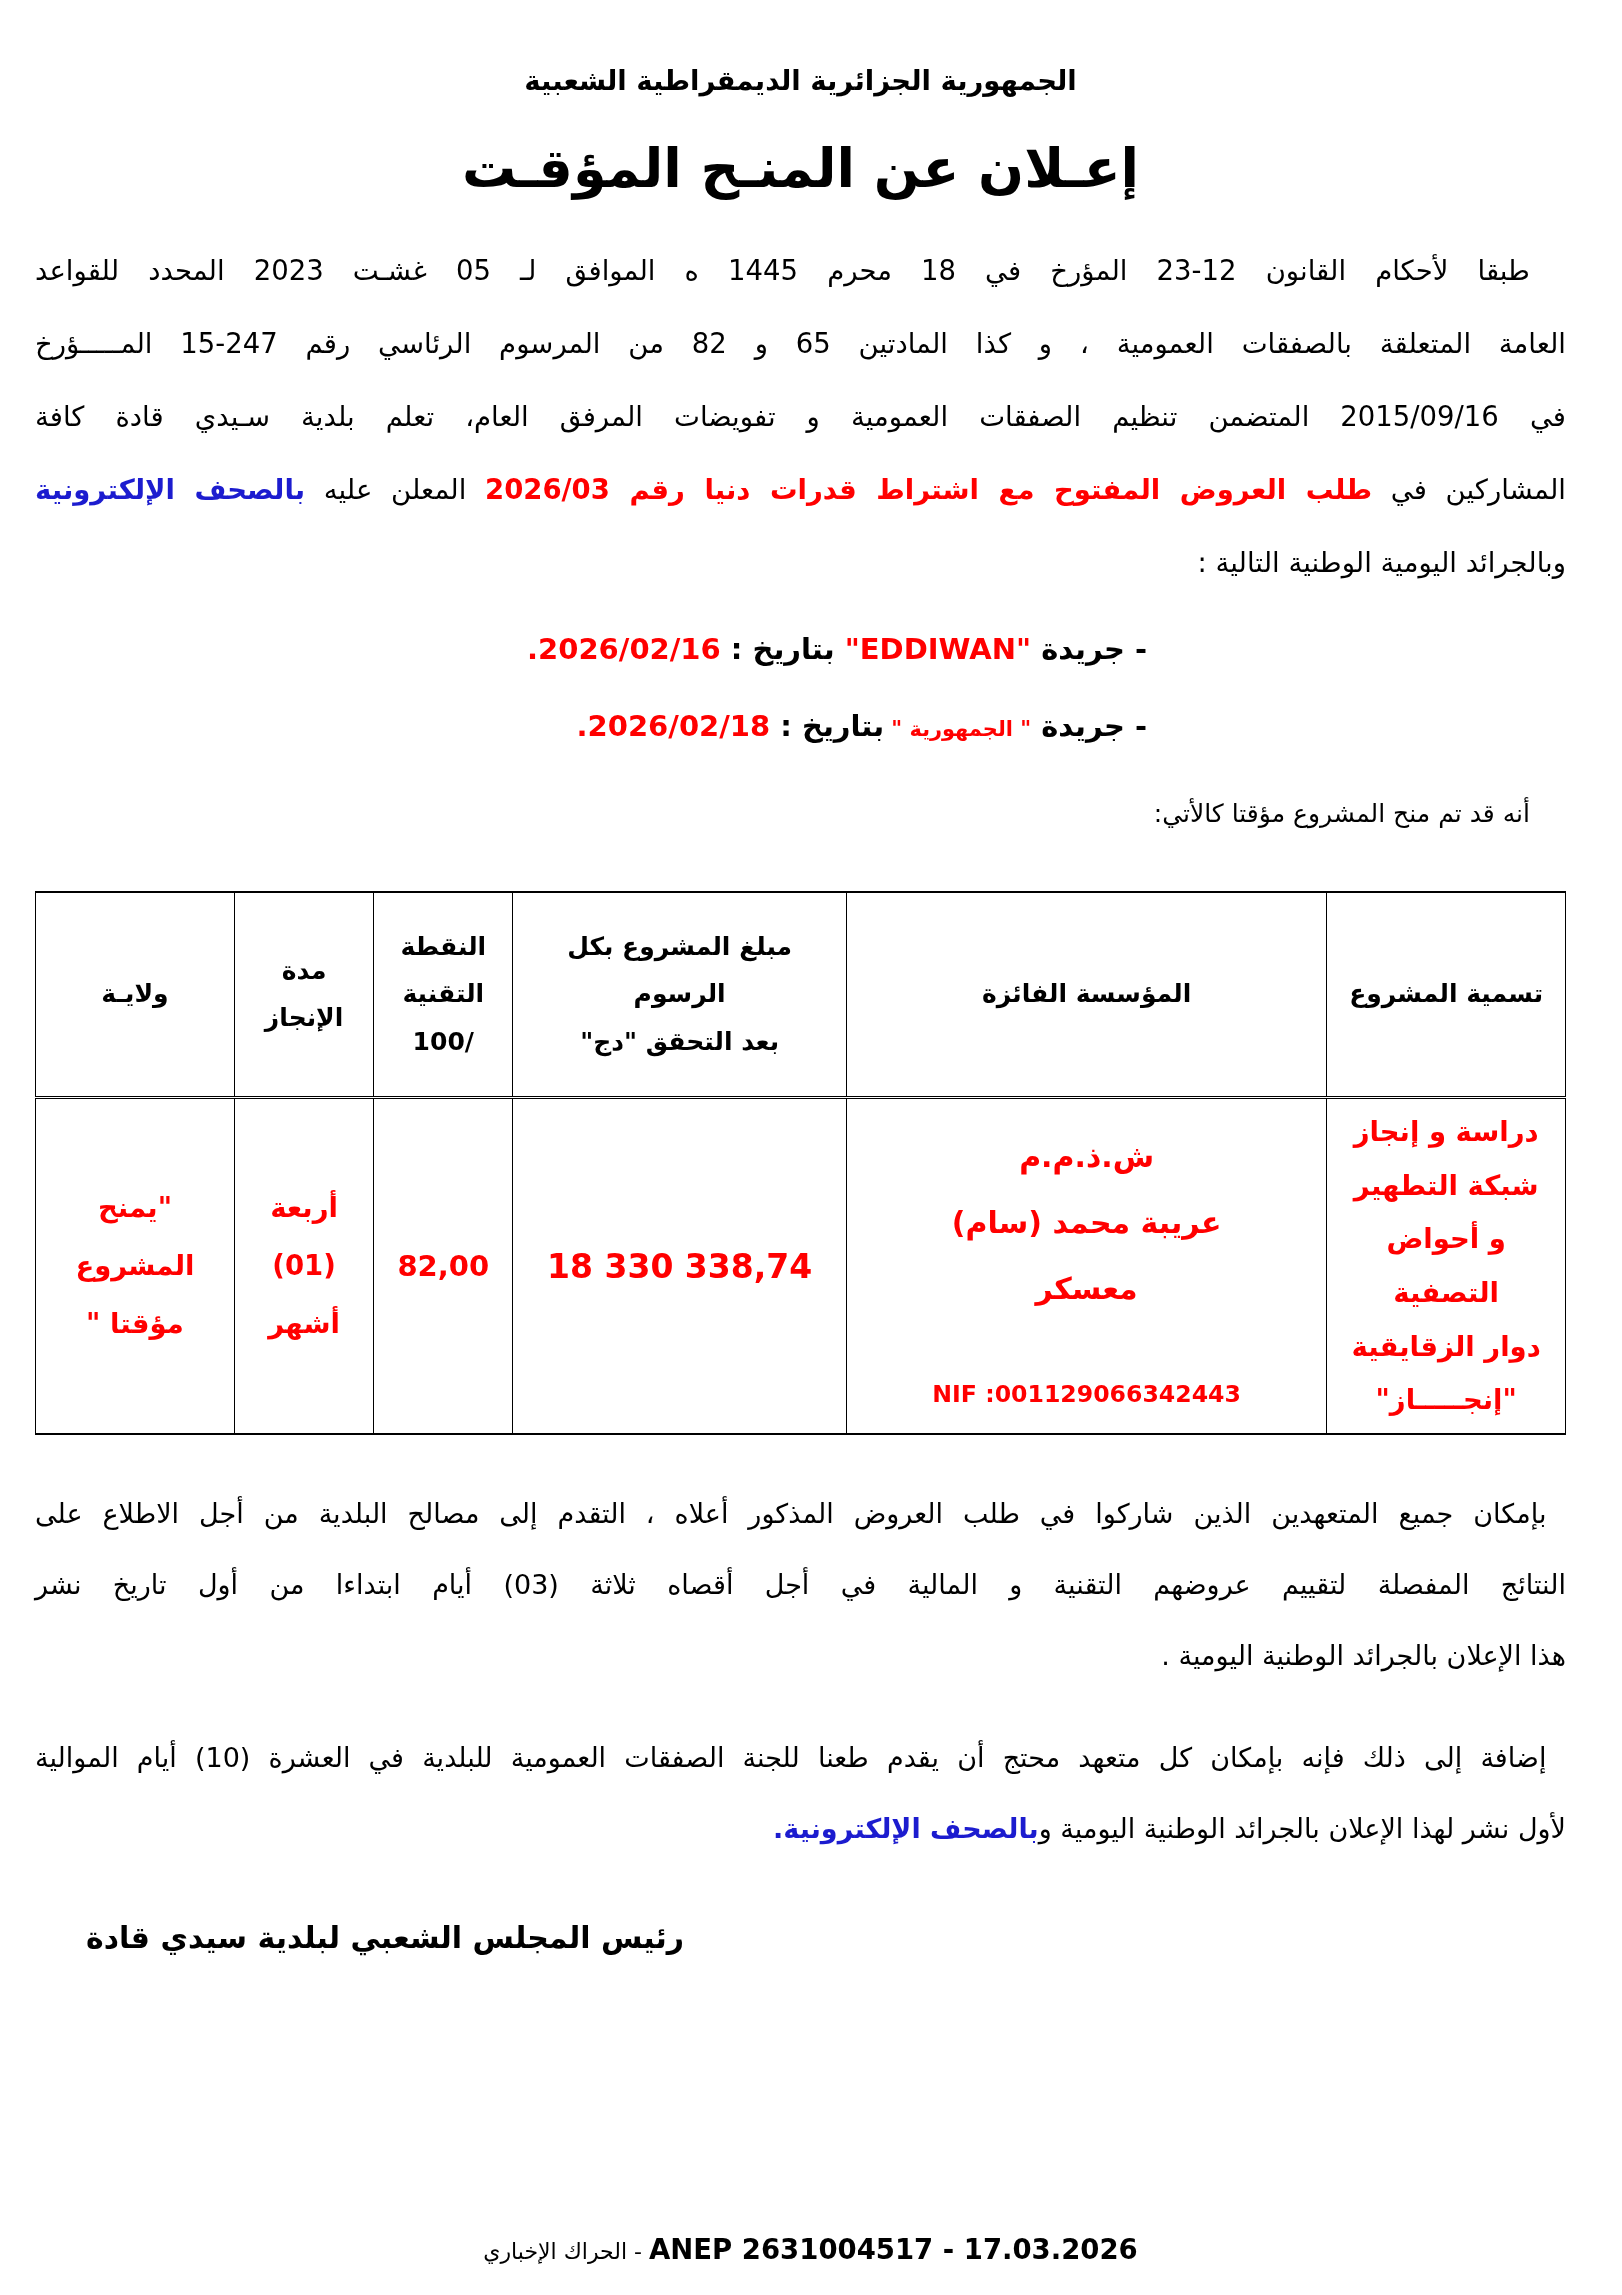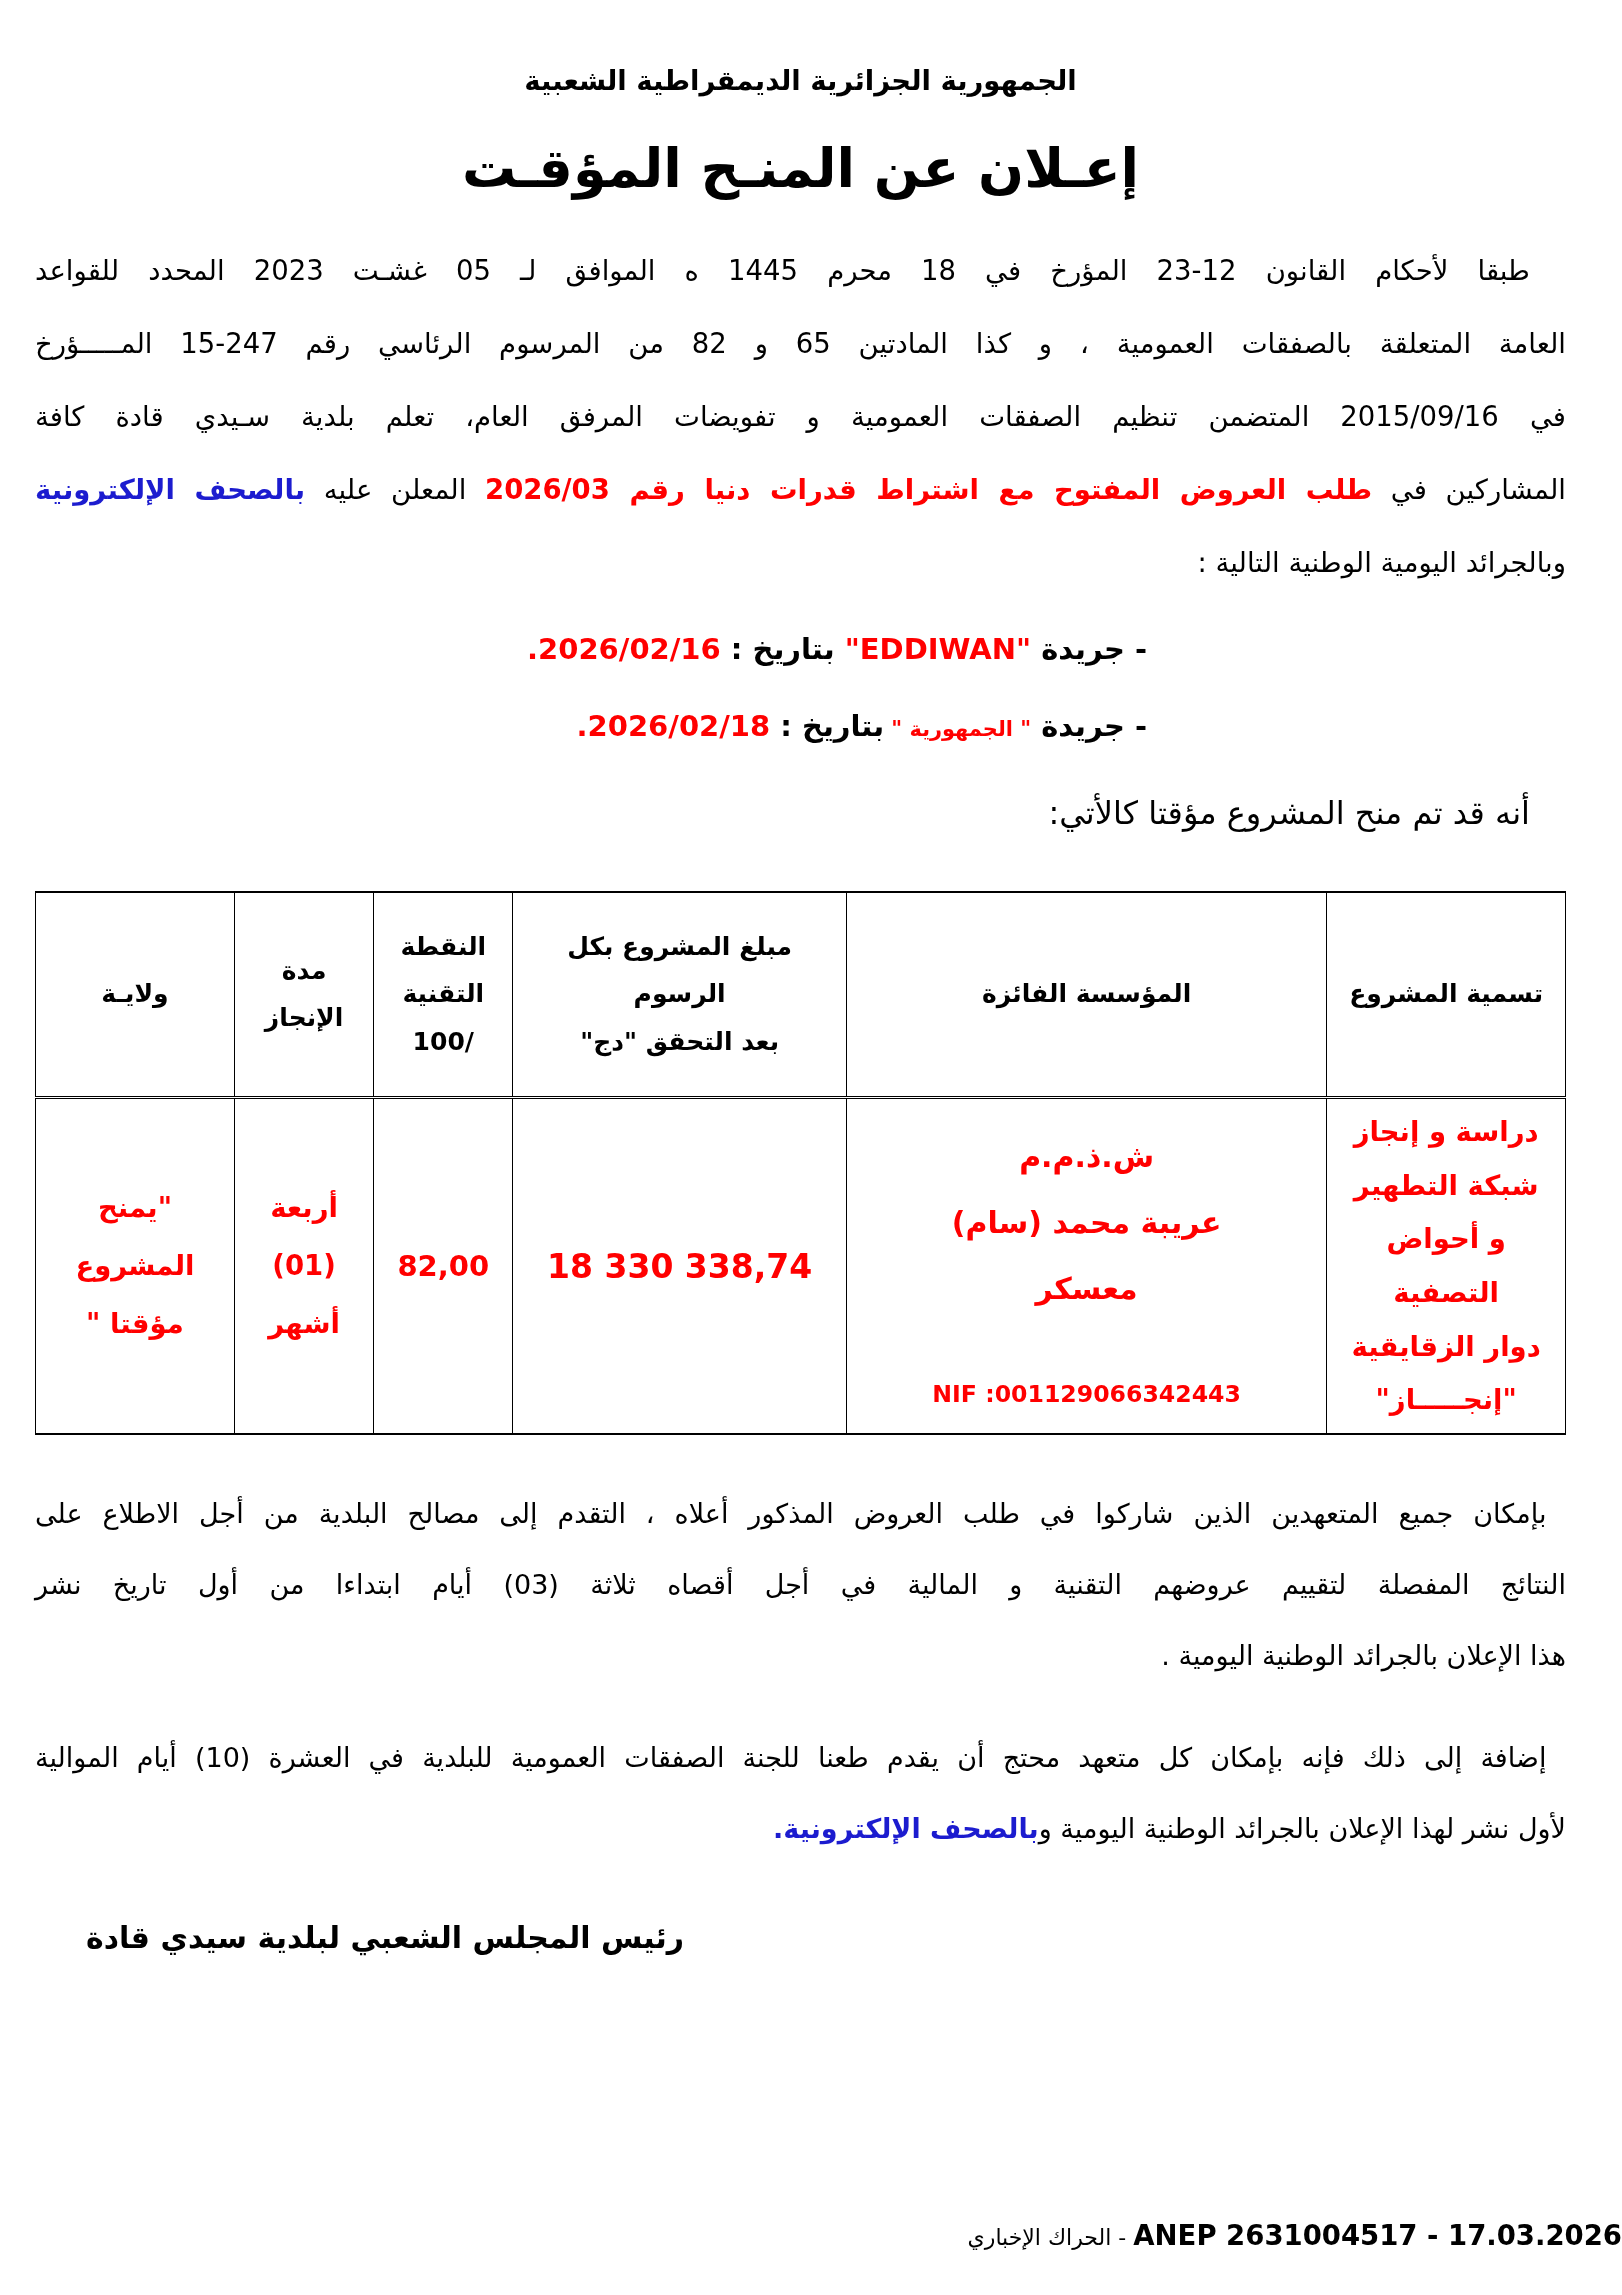--- a/index.html
+++ b/index.html
@@ -25,21 +25,21 @@
   
   .para{ margin-top:34px; font-size:27.5px;}
   .jline{ text-align:justify; text-align-last:justify; line-height:73px;}
   .rline{ text-align:right; line-height:73px;}
   .indent1{ text-indent:36px;}
   .indent2{ text-indent:19.6px;}
 
   .journals{ margin-top:11.8px; font-size:29px; font-weight:700;}
   .journal-line{ text-align:right; margin-right:419px; line-height:77px;}
 
-  .grant-line{ margin-top:9.2px; font-size:32px; text-align:right; margin-right:36px; line-height:73px;}
+  .grant-line{ margin-top:9.2px; font-size:25px; text-align:right; margin-right:36px; line-height:73px;}
 
   
   table.award{
     width:100%;
     margin-top:41px;
     border-collapse:collapse;
     table-layout:fixed;
   }
   table.award th, table.award td{
     border:1.3px solid #000;
@@ -70,21 +70,21 @@
   .cell-duration{ font-size:27.5px; font-weight:700; line-height:2.1;}
   .cell-remarks{ font-size:27.5px; font-weight:700; line-height:2.1;}
 
   .closing{ margin-top:43px; font-size:27px;}
   .closing .jline{ line-height:71px;}
   .closing .rline{ line-height:71px;}
   .closing2{ margin-top:31px;}
 
   .signature{ margin-top:56px; text-align:left; margin-left:51px; font-size:30px; font-weight:700;}
 
-  .footer{ position:absolute; left:0; right:0; bottom:44px; text-align:right; direction:rtl; font-size:22px;}
+  .footer{ position:absolute; left:0; right:0; bottom:30px; text-align:center; direction:rtl; font-size:22px;}
 
   
   .seg.k{ color:#000000; }
   .seg.r{ color:#ff0000; font-weight:700; }
   .seg.b{ color:#1c1ccf; font-weight:700; }
   .seg.sm{ font-size:0.72em; }
   .seg.latin{ font-weight:700; font-size:27.5px; }
   .seg.arsmall{ font-size:22px; }
 </style>
 </head>

